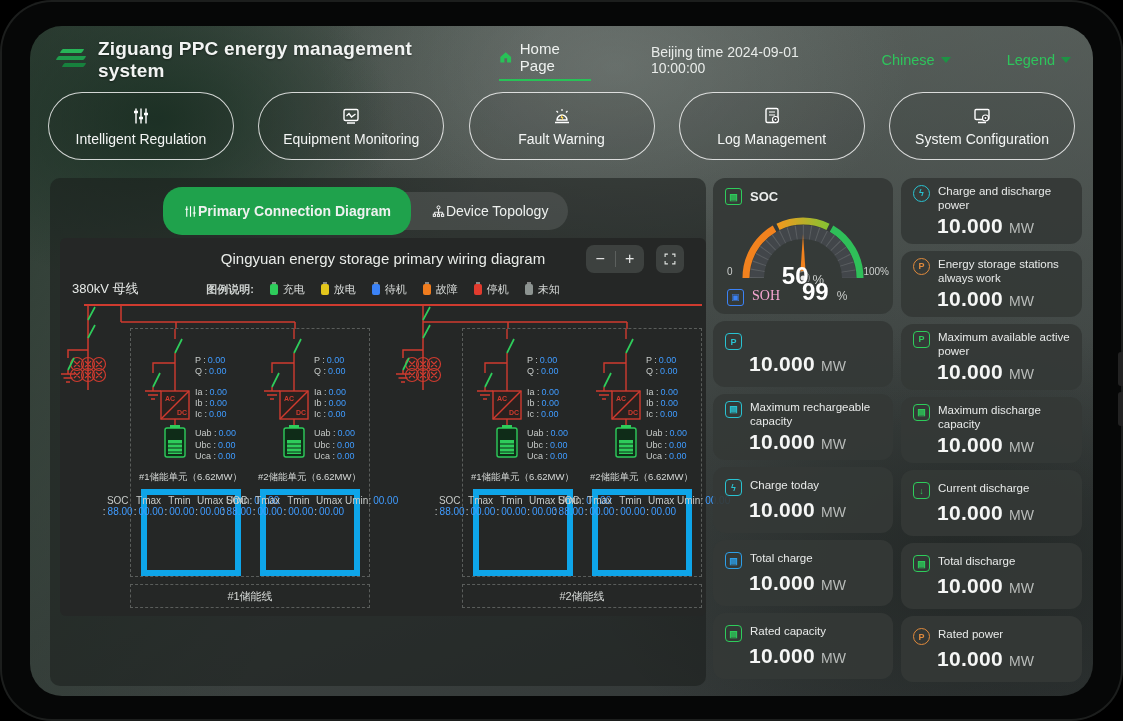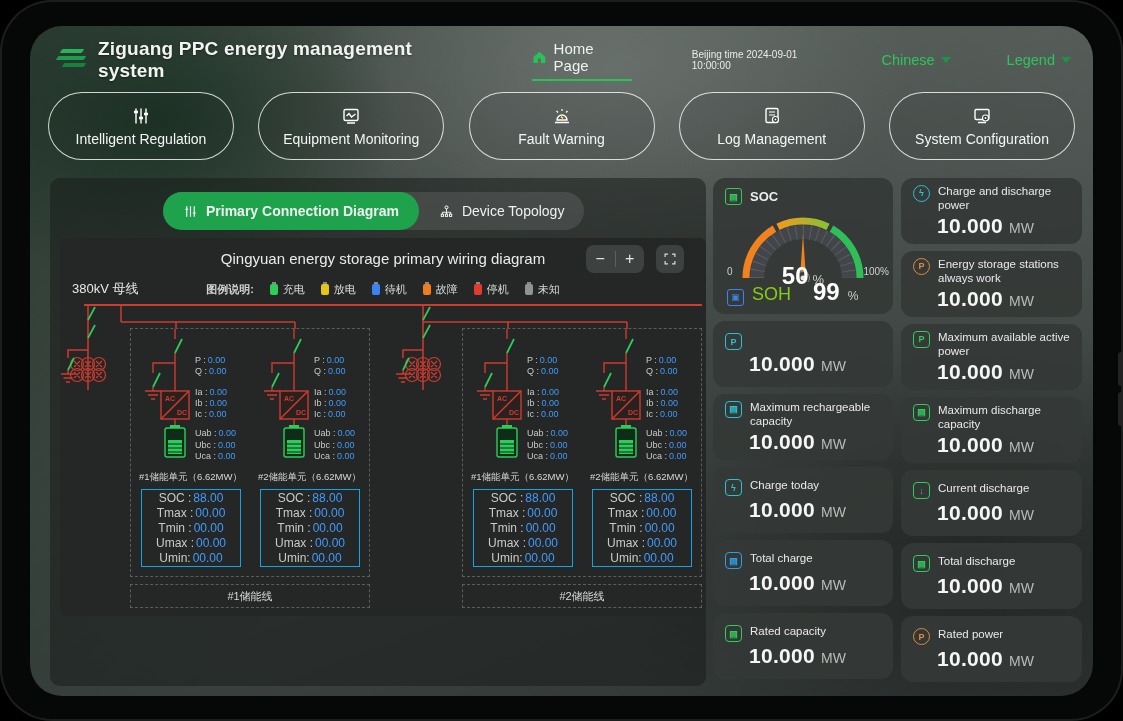--- a/index.html
+++ b/index.html
@@ -20,36 +20,36 @@
   
   .hdr{position:absolute;left:24px;right:22px;top:14px;height:40px;display:flex;align-items:center;}
   .logo{width:34px;height:26px;position:relative;margin-right:10px;flex:none;}
   .logo i{position:absolute;left:0;height:4px;background:#1f9c4c;border-radius:1px;transform:skewX(-35deg);}
   .logo i:nth-child(1){top:2px;width:22px;left:7px;background:#27b558;}
   .logo i:nth-child(2){top:9px;width:28px;left:3px;}
   .logo i:nth-child(3){top:16px;width:22px;left:9px;background:#17813d;}
   .app-title{color:#f2f4f3;font-size:19px;font-weight:700;letter-spacing:.2px;text-shadow:0 1px 2px rgba(0,0,0,.4);}
   .home{margin-left:52px;display:flex;align-items:center;gap:7px;color:#eef1ef;font-size:15px;
         border-bottom:2px solid #28c257;padding-bottom:5px;cursor:pointer;}
-  .hdr-time{margin-left:60px;color:#e8ebe9;font-size:10px;}
+  .hdr-time{margin-left:60px;color:#e8ebe9;font-size:14px;}
   .hdr-link{margin-left:42px;color:#2ec45c;font-size:14.5px;display:flex;align-items:center;gap:6px;cursor:pointer;}
   .caret{width:0;height:0;border-left:5px solid transparent;border-right:5px solid transparent;
          border-top:6px solid #1d9444;}
   
   .nav{position:absolute;left:18px;right:18px;top:66px;height:70px;display:flex;justify-content:space-between;}
   .nav-btn{width:184px;height:66px;border:1px solid rgba(255,255,255,.8);border-radius:34px;
            background:rgba(28,30,29,.10);display:flex;flex-direction:column;align-items:center;
            justify-content:center;gap:5px;color:#f4f6f5;font-size:14px;cursor:pointer;}
   .nav-btn svg{display:block;}
   
   .main{position:absolute;left:20px;top:152px;width:656px;height:508px;border-radius:10px;
         background:rgba(26,29,28,.55);}
   .tabs{position:absolute;left:113px;top:14px;height:38px;display:flex;align-items:center;
         background:rgba(96,100,98,.45);border-radius:19px;}
-  .tab{display:flex;align-items:center;gap:8px;height:38px;padding:0 20px;border-radius:19px;
+  .tab{display:flex;align-items:center;height:48px;padding:0 20px;border-radius:19px;
        color:#eef1ef;font-size:14px;cursor:pointer;white-space:nowrap;}
   .tab.active{background:#1fa24c;font-weight:600;}
   
   .dgm{position:absolute;left:10px;top:60px;width:646px;height:378px;background:rgba(37,39,38,.97);
        border-radius:6px;}
   .dgm-title{position:absolute;left:0;right:0;top:12px;text-align:center;color:#e9ece9;font-size:15px;}
   .zoom-pill{position:absolute;right:62px;top:7px;width:58px;height:28px;background:#3d413f;border-radius:8px;
              display:flex;align-items:center;color:#e5e7e6;}
   .zoom-pill span{flex:1;text-align:center;font-size:16px;cursor:pointer;}
   .zoom-pill .sep{flex:none;width:1px;height:16px;background:#5c605e;}
@@ -68,22 +68,22 @@
   .lbox{position:absolute;top:346px;width:238px;height:22px;border:1px dashed #5a5d5b;
         display:flex;align-items:center;justify-content:center;color:#d5d8d6;font-size:11px;}
   .unit{width:119px;flex:none;display:flex;flex-direction:column;}
   .u-row{display:flex;height:132px;}
   .u-row svg{flex:none;margin-left:8px;}
   .rdt{flex:1;font-size:9px;line-height:1.25;padding-top:26px;color:#c7cbc9;}
   .rdt .blk2{margin-top:9px;}
   .rdt .blk3{margin-top:8px;}
   .rdt b{color:#3f9bff;font-weight:400;margin-left:2px;}
   .u-name{text-align:center;color:#d5d8d6;font-size:9.5px;margin-top:10px;white-space:nowrap;}
-  .soc-box{margin:5px 9px 0 10px;height:76px;border:1px solid #0ea5e9;font-size:12px;color:#c7cbc9;
-           display:flex;flex-direction:column;justify-content:center;gap:1px;text-align:center;}
+  .soc-box{margin:5px 9px 0 10px;height:76px;border:6px solid #0ea5e9;font-size:10px;color:#c7cbc9;
+           display:flex;flex-direction:row;justify-content:center;gap:1px;text-align:center;}
   .soc-box b{color:#3f9bff;font-weight:400;margin-left:2px;}
   
   .col{position:absolute;top:152px;display:flex;flex-direction:column;gap:7px;}
   .col-l{left:683px;width:180px;}
   .col-r{left:871px;width:181px;}
   .rep{display:contents;}
   .card{background:rgba(52,56,54,.92);border-radius:12px;flex:none;height:66px;
         display:flex;flex-direction:column;justify-content:center;padding:0 12px;box-sizing:border-box;}
   .card-head{display:flex;gap:8px;align-items:flex-start;}
   .stat-icon{flex:none;width:15px;height:15px;border:1.4px solid;display:flex;align-items:center;
@@ -95,21 +95,21 @@
   
   .gcard{height:136px;background:rgba(52,56,54,.92);border-radius:12px;flex:none;position:relative;
          padding:10px 12px;box-sizing:border-box;}
   .g-head{display:flex;align-items:center;gap:8px;color:#eceeed;font-size:13px;font-weight:600;}
   .g-wrap{position:absolute;left:50%;top:26px;transform:translateX(-50%);width:140px;height:78px;}
   .g-min{position:absolute;left:14px;top:88px;color:#cdd0ce;font-size:10px;}
   .g-max{position:absolute;right:4px;top:88px;color:#cdd0ce;font-size:10px;}
   .g-val{position:absolute;left:0;right:0;top:84px;text-align:center;color:#fff;font-size:24px;font-weight:700;}
   .g-val small{font-size:13px;color:#c9ccca;font-weight:400;margin-left:4px;}
   .soh{position:absolute;left:14px;bottom:8px;display:flex;align-items:baseline;gap:8px;}
-  .soh .lbl{color:#84cc16;font-size:18px;}
+  .soh .lbl{color:#f9a8d4;font-size:14px;font-family:Liberation Serif, serif;}
   .soh .val{color:#fff;font-size:24px;font-weight:700;margin-left:14px;}
   .soh .pct{color:#c9ccca;font-size:12px;}
   .mini-icon{width:15px;height:15px;border:1.4px solid;border-radius:3px;display:flex;align-items:center;
              justify-content:center;font-size:9px;}
 </style>
 </head>
 <body>
 
 <div class="bezel">
   <div class="side-btn" style="top:352px;height:34px;"></div>

